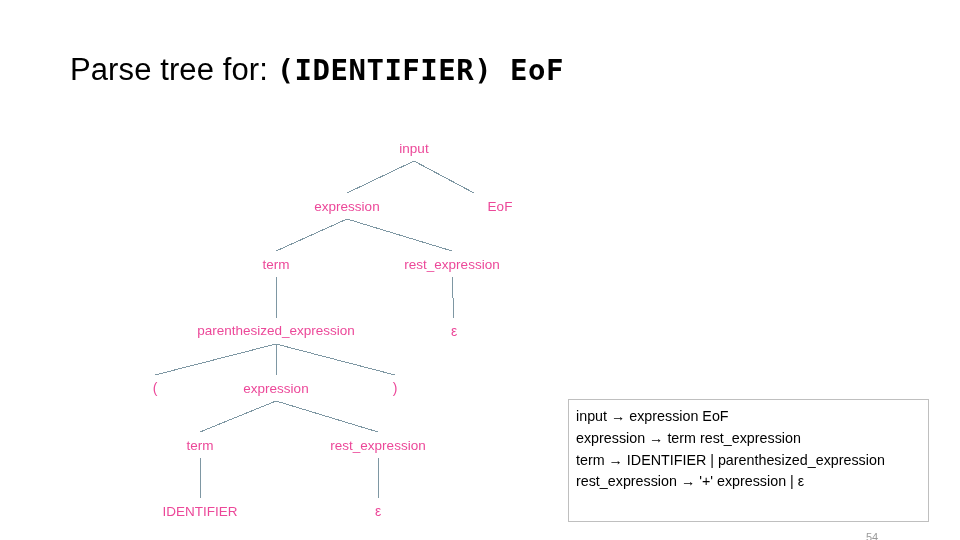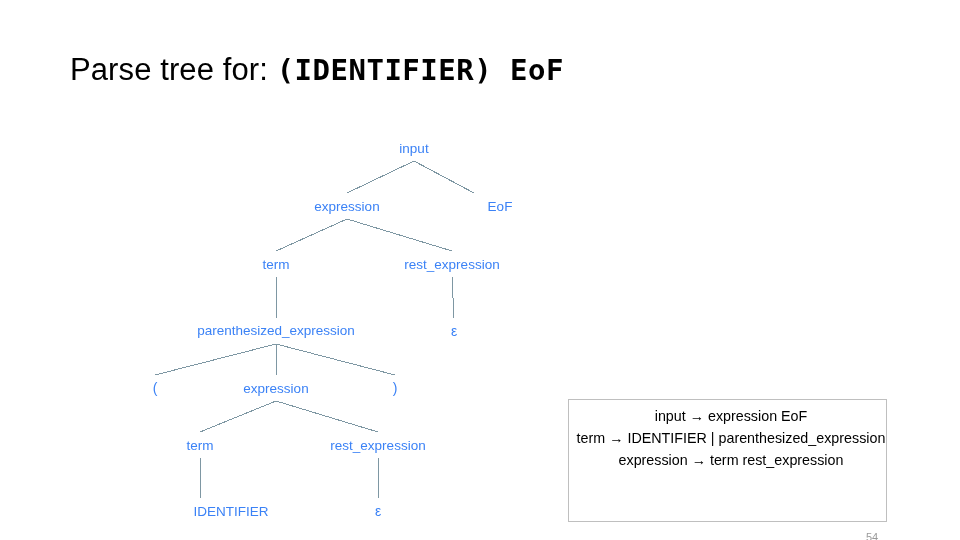--- a/index.html
+++ b/index.html
@@ -48,45 +48,44 @@
     top: 0;
     width: 960px;
     height: 540px;
   }
 
   
   .node {
     position: absolute;
     font-family: "Liberation Sans", sans-serif;
     font-size: 13.5px;
-    color: #3b82f6;
+    color: #ec4899;
     white-space: nowrap;
     transform: translateX(-50%);
     text-align: center;
     line-height: 17px;
   }
   .node.eps {
     font-size: 14px;
   }
   .node.paren {
     font-size: 14px;
   }
 
   
   #grammar-box {
     position: absolute;
     left: 568px;
     top: 399px;
-    width: 319px;
+    width: 361px;
     height: 123px;
     border: 1px solid #bfbfbf;
     background: #ffffff;
     box-sizing: border-box;
     padding: 6px 0 0 7px;
-    text-align: center;
   }
   .grammar-line {
     font-family: "Liberation Sans", sans-serif;
     font-size: 14.3px;
     color: #000000;
     line-height: 21.8px;
     white-space: nowrap;
   }
 
   
@@ -131,25 +130,26 @@
       <div class="node" style="left: 500px; top: 198px;">EoF</div>
       <div class="node" style="left: 276px; top: 256px;">term</div>
       <div class="node" style="left: 452px; top: 256px;">rest_expression</div>
       <div class="node" style="left: 276px; top: 322px;">parenthesized_expression</div>
       <div class="node eps" style="left: 454px; top: 323px;">ε</div>
       <div class="node paren" style="left: 155px; top: 380px;">(</div>
       <div class="node" style="left: 276px; top: 380px;">expression</div>
       <div class="node paren" style="left: 395px; top: 380px;">)</div>
       <div class="node" style="left: 200px; top: 437px;">term</div>
       <div class="node" style="left: 378px; top: 437px;">rest_expression</div>
-      <div class="node" style="left: 200px; top: 503px; margin-left: 31px;">IDENTIFIER</div>
+      <div class="node" style="left: 200px; top: 503px;">IDENTIFIER</div>
       <div class="node eps" style="left: 378px; top: 503px;">ε</div>
     </div>
 
   <div id="grammar-box">
       <div class="grammar-line">input → expression EoF</div>
+      <div class="grammar-line">expression → term rest_expression</div>
       <div class="grammar-line">term → IDENTIFIER | parenthesized_expression</div>
-      <div class="grammar-line">expression → term rest_expression</div>
+      <div class="grammar-line">rest_expression → '+' expression | ε</div>
     </div>
 
   <div id="page-number">54</div>
 
 </div>
 
 </body></html>

